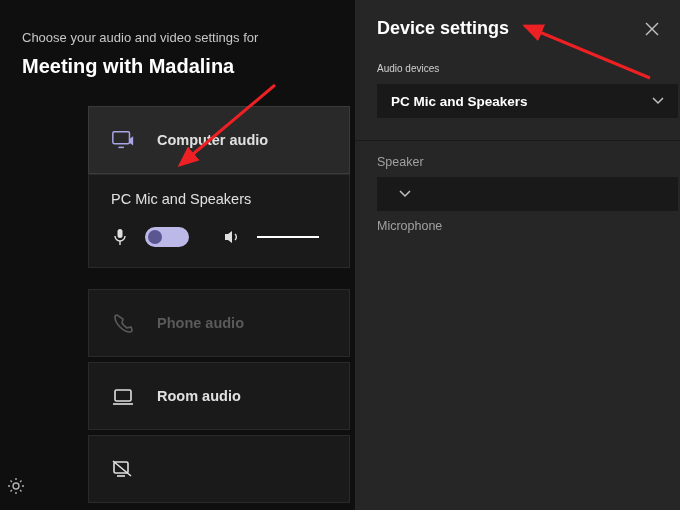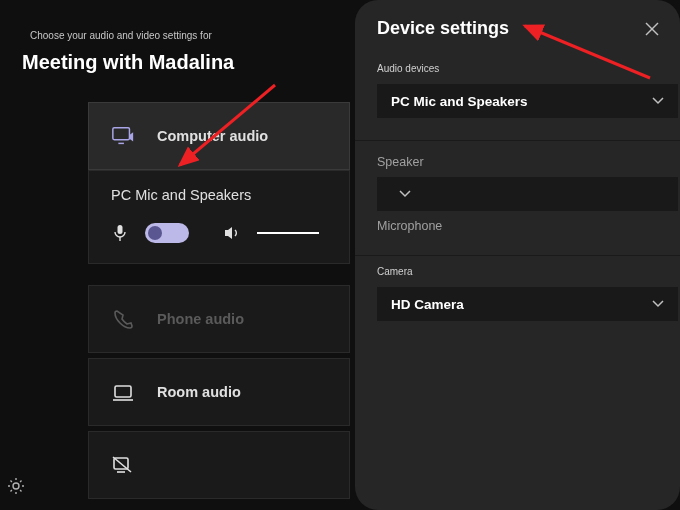--- a/index.html
+++ b/index.html
@@ -18,24 +18,24 @@
     }
     .left-col {
       position: absolute;
       left: 0;
       top: 0;
       width: 680px;
       height: 510px;
       padding: 30px 20px 0 22px;
     }
     .prejoin-prompt {
-      font-size: 10px;
+      font-size: 13px;
       color: #c7c7c7;
       margin-bottom: 10px;
-      margin-left: 8px;
+      margin-left: 0;
     }
     .meeting-title {
       font-size: 20px;
       font-weight: 700;
       color: #fff;
       margin-bottom: 28px;
     }
     .options-stack {
       margin-left: 66px;
       width: 262px;
@@ -136,21 +136,20 @@
     .panel {
       position: absolute;
       right: 0;
       top: 0;
       width: 325px;
       height: 510px;
       background: #262626;
       padding: 18px 0 0 0;
       display: flex;
       flex-direction: column;
-      border-radius: 23px;
     }
     .panel-header {
       display: flex;
       justify-content: space-between;
       align-items: center;
       padding: 0 18px 14px 22px;
     }
     .panel-title {
       font-size: 18px;
       font-weight: 700;
@@ -318,31 +317,20 @@
     <div class="dropdown">
       <span class="chev">
         <svg width="12" height="8" viewBox="0 0 12 8" fill="none" stroke="currentColor" stroke-width="1.5">
             <path d="M1 1 l5 5 l5 -5"></path>
           </svg>
       </span>
     </div>
     <div class="sub-label" style="margin-top:0">Microphone</div>
   </div>
 
-  <div class="section">
-    <div class="section-label">Camera</div>
-    <div class="dropdown">
-      <span class="dropdown-val">HD Camera</span>
-      <span class="chev">
-        <svg width="12" height="8" viewBox="0 0 12 8" fill="none" stroke="currentColor" stroke-width="1.5">
-            <path d="M1 1 l5 5 l5 -5"></path>
-          </svg>
-      </span>
-    </div>
-  </div>
 </div>
 
 <svg class="arrow" style="left:155px;top:75px" width="140" height="105">
   <defs>
       <marker id="ah1" markerWidth="8" markerHeight="8" refX="6" refY="3" orient="auto">
         <path d="M0,0 L7,3 L0,6 Z" fill="#ed2024"></path>
       </marker>
     </defs>
   <line x1="120" y1="10" x2="25" y2="90" stroke="#ed2024" stroke-width="3" marker-end="url(#ah1)"></line>
 </svg>

